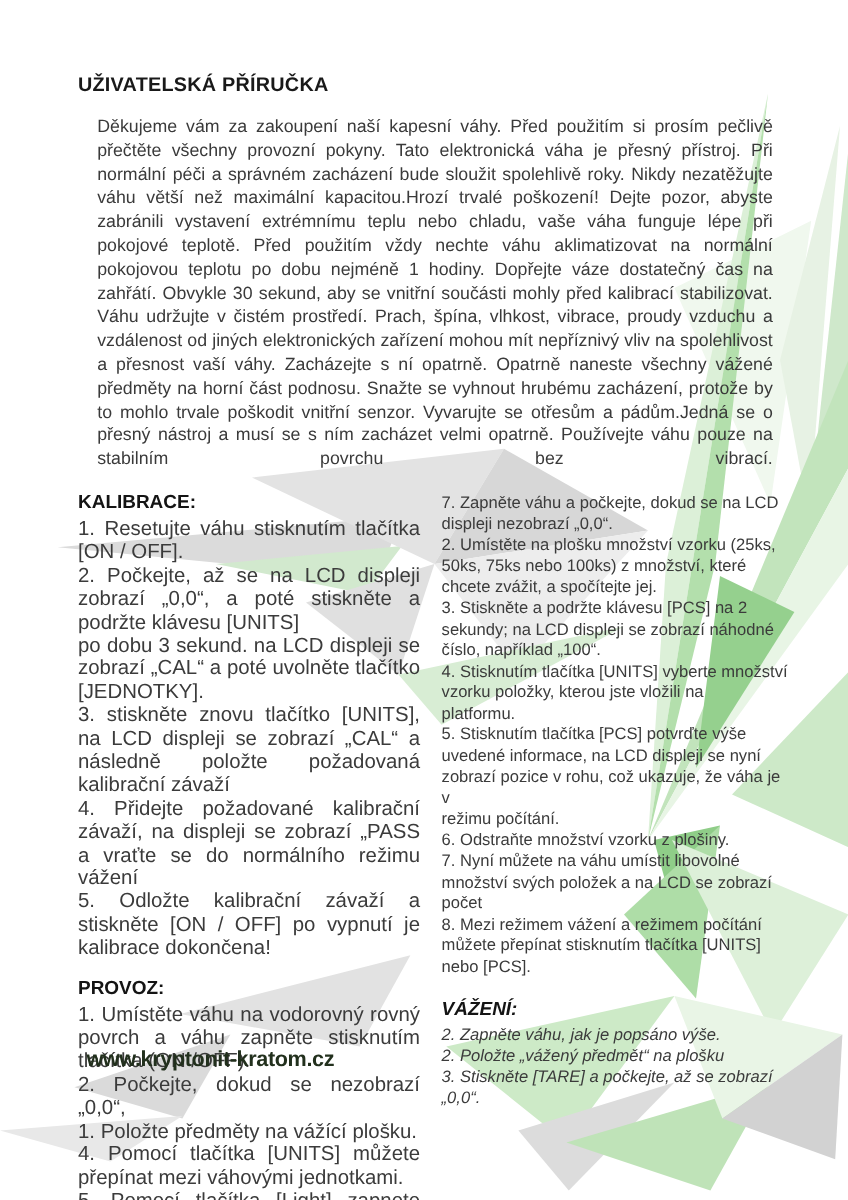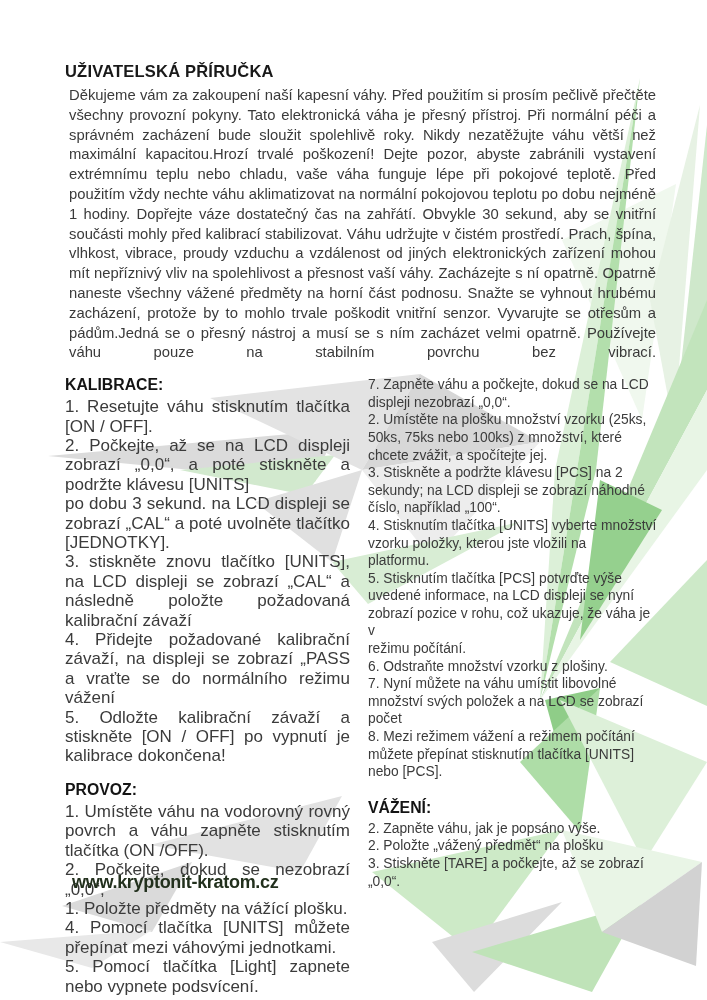--- a/index.html
+++ b/index.html
@@ -37,21 +37,21 @@
     color: #191919;
     letter-spacing: 0.2px;
     margin: 0 0 5px 0;
   }
   .intro {
     font-size: 14.8px;
     line-height: 19.8px;
     text-align: justify;
     text-align-last: justify;
     color: #3a3a3a;
-    margin: 4px;
+    margin: 16px;
   }
   .columns {
     display: flex;
     gap: 18px;
     margin-top: 13px;
   }
   .col-left  { width: 285px; }
   .col-right { width: 292px; }
   .section-heading {
     font-size: 15.8px;
@@ -66,21 +66,21 @@
   .col-left .step {
     font-size: 17px;
     line-height: 19.4px;
     text-align: justify;
   }
   .col-right .step {
     font-size: 13.8px;
     line-height: 17.6px;
   }
   .section-provoz  { margin-top: 15px; }
-  .section-vazeni  { margin-top: 18px; }
+  .section-vazeni  { margin-top: 18px; font-style: italic; }
   .website-footer {
     position: absolute;
     left: 72px;
     top: 872px;
     z-index: 2;
     font-size: 18px;
     font-weight: bold;
     letter-spacing: -0.3px;
     color: #22301d;
     margin: 0;

